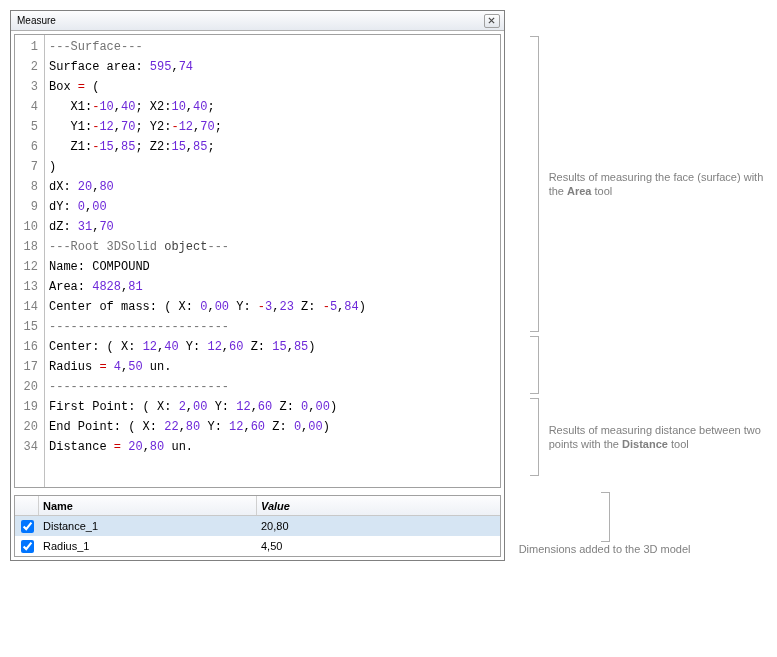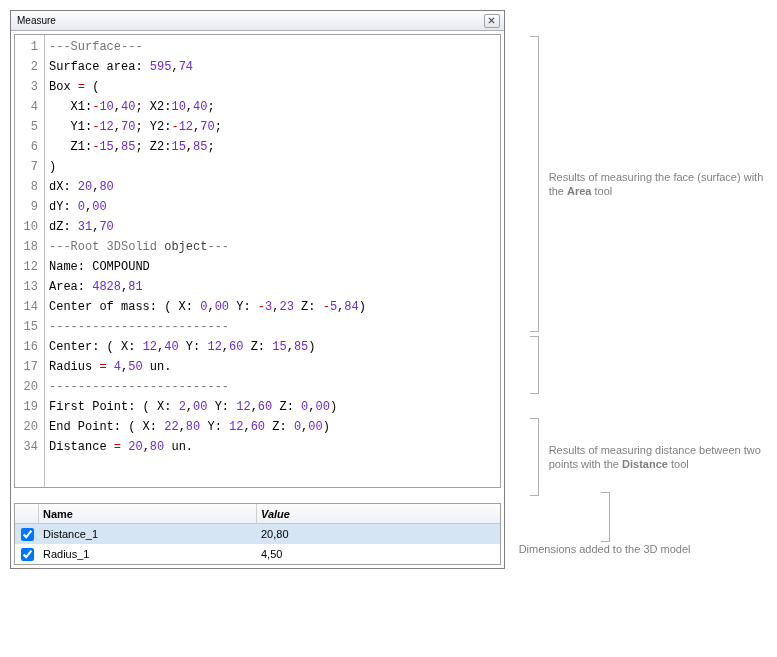--- a/index.html
+++ b/index.html
@@ -66,21 +66,21 @@
     padding: 2px 4px;
     white-space: pre;
   }
   .tk-green { color: #737373; }
   .tk-blue  { color: #6d28d9; }
   .tk-red   { color: #cc0000; }
   .tk-mag   { color: #404040; }
 
   .dim-table {
     border: 1px solid #a0a0a0;
-    margin: 12px 3px 3px 3px;
+    margin: 4px 3px 3px 3px;
     flex: 1;
     background: #fff;
     display: flex;
     flex-direction: column;
   }
   .dim-header, .dim-row {
     display: flex;
     align-items: center;
     height: 20px;
     font-size: 11px;
@@ -213,21 +213,21 @@
 </div>
 
 <div class="annotations" id="annos">
     <div class="anno-group" style="top: 26px; height: 296px;">
       <div class="bracket" style="height: 296px;"></div>
       <div class="anno-text">Results of measuring the face (surface) with the <b>Area</b> tool</div>
     </div>
     <div class="anno-group" style="top: 326px; height: 58px;">
       <div class="bracket" style="height: 58px;"></div>
     </div>
-    <div class="anno-group" style="top: 408px; height: 78px;">
+    <div class="anno-group" style="top: 388px; height: 78px;">
       <div class="bracket" style="height: 78px;"></div>
       <div class="anno-text">Results of measuring distance between two points with the <b>Distance</b> tool</div>
     </div>
     <div class="anno-group" style="top: 482px; height: 64px; flex-direction: column;">
       <div class="bracket" style="height: 64px;"></div>
       <div class="anno-text">Dimensions added to the 3D model</div>
     </div>
   </div>
 
 </body></html>

